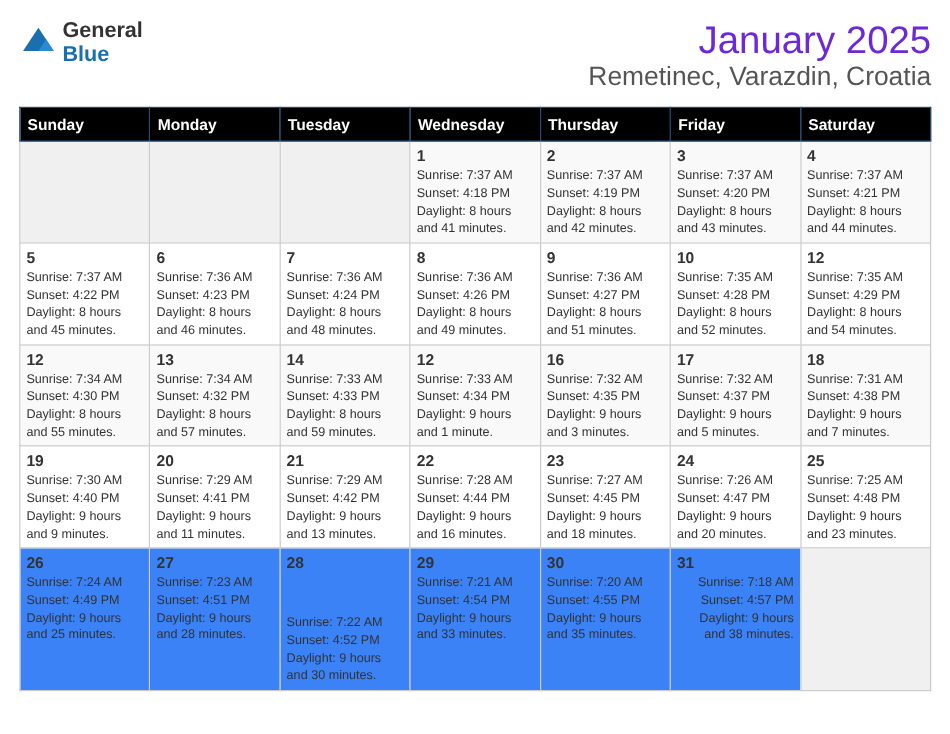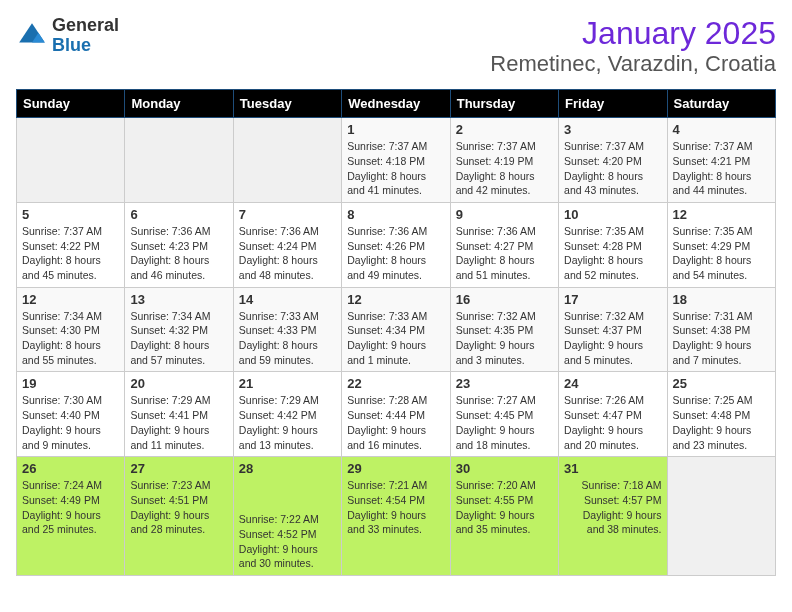--- a/index.html
+++ b/index.html
@@ -95,21 +95,21 @@
     }
     .day-info {
       font-size: 10.5px;
       line-height: 1.4;
       color: #333;
     }
     .empty-cell {
       background: #f0f0f0 !important;
     }
     tbody tr:last-child td {
-      background: #bef264;
+      background: #3b82f6;
     }
   </style>
 </head>
 <body>
 
 <div class="container">
   <div class="header">
     <div class="logo">
       <svg class="logo-icon" viewBox="0 0 40 40">
         <polygon points="20,4 36,28 4,28" fill="#1a6faf"></polygon>

